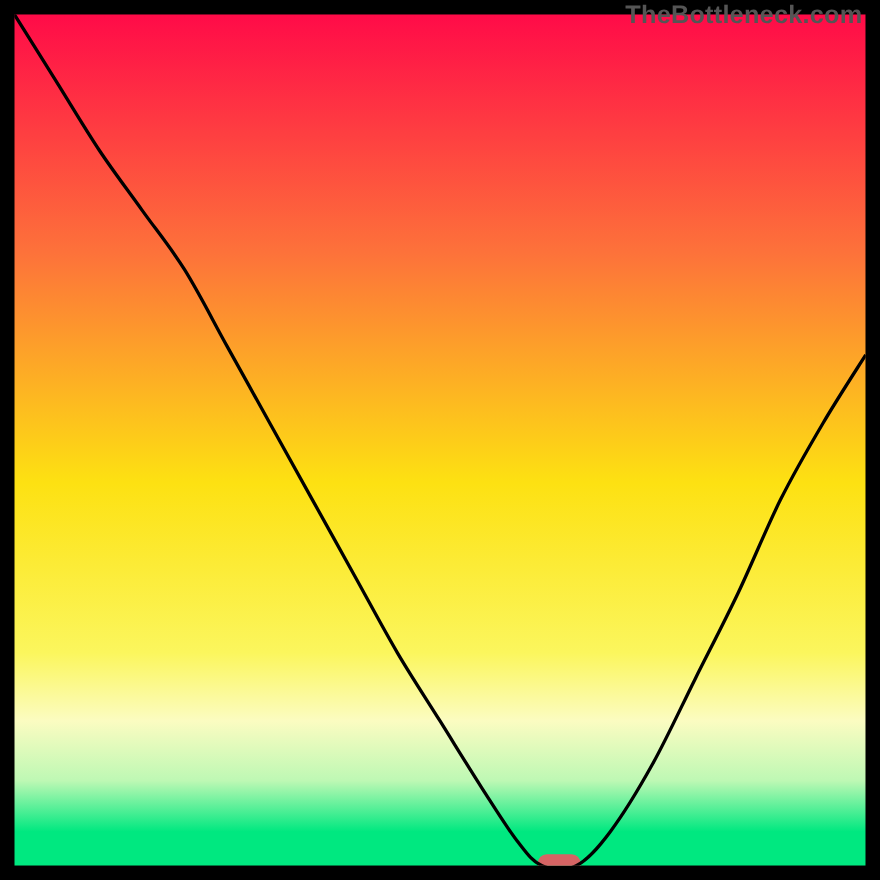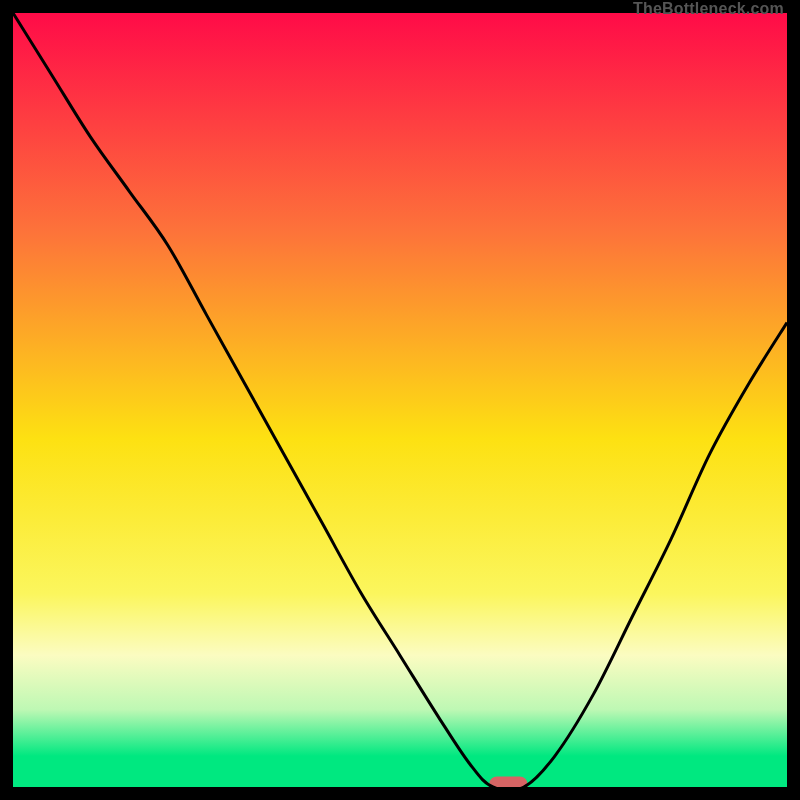--- a/index.html
+++ b/index.html
@@ -16,21 +16,21 @@
     top: 13px;
     width: 774px;
     height: 774px;
     background: #000;
   }
   .watermark {
     position: absolute;
     top: 0px;
     right: 16px;
     font-family: Arial, Helvetica, sans-serif;
-    font-size: 16px;
+    font-size: 23px;
     font-weight: bold;
     color: #555555;
     letter-spacing: 0.2px;
     z-index: 10;
   }
   svg {
     display: block;
   }
 </style>
 </head>

